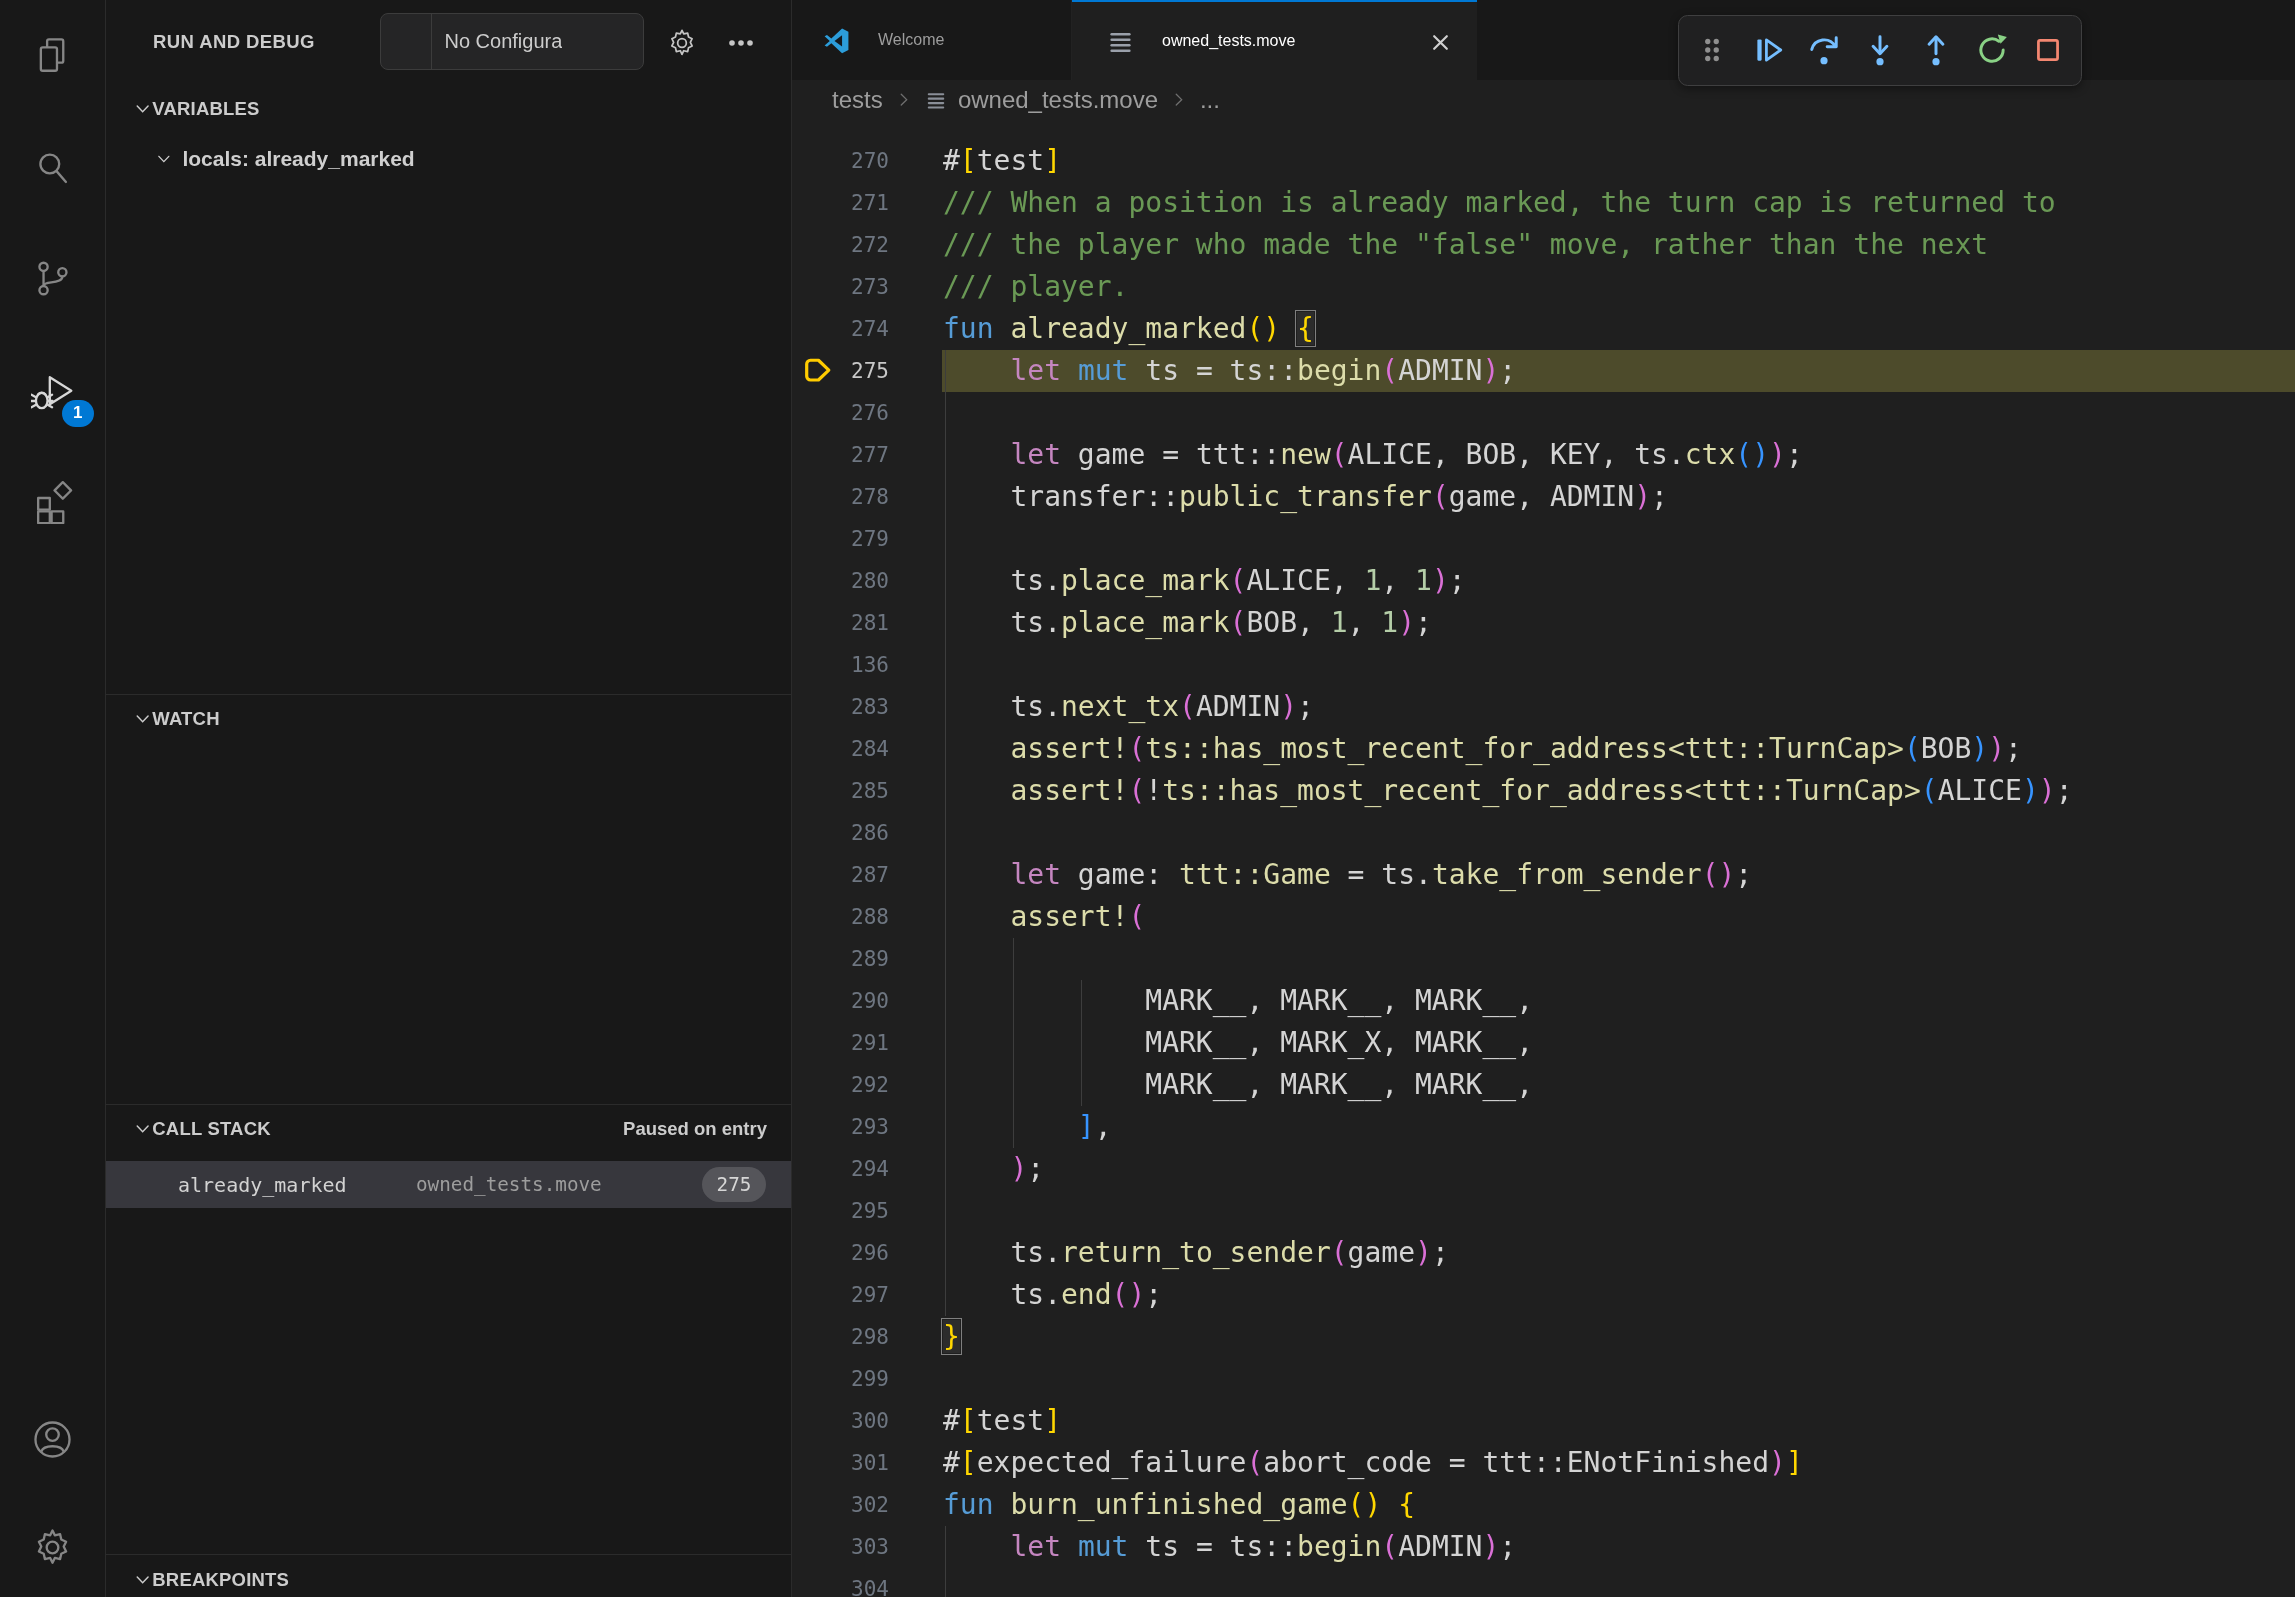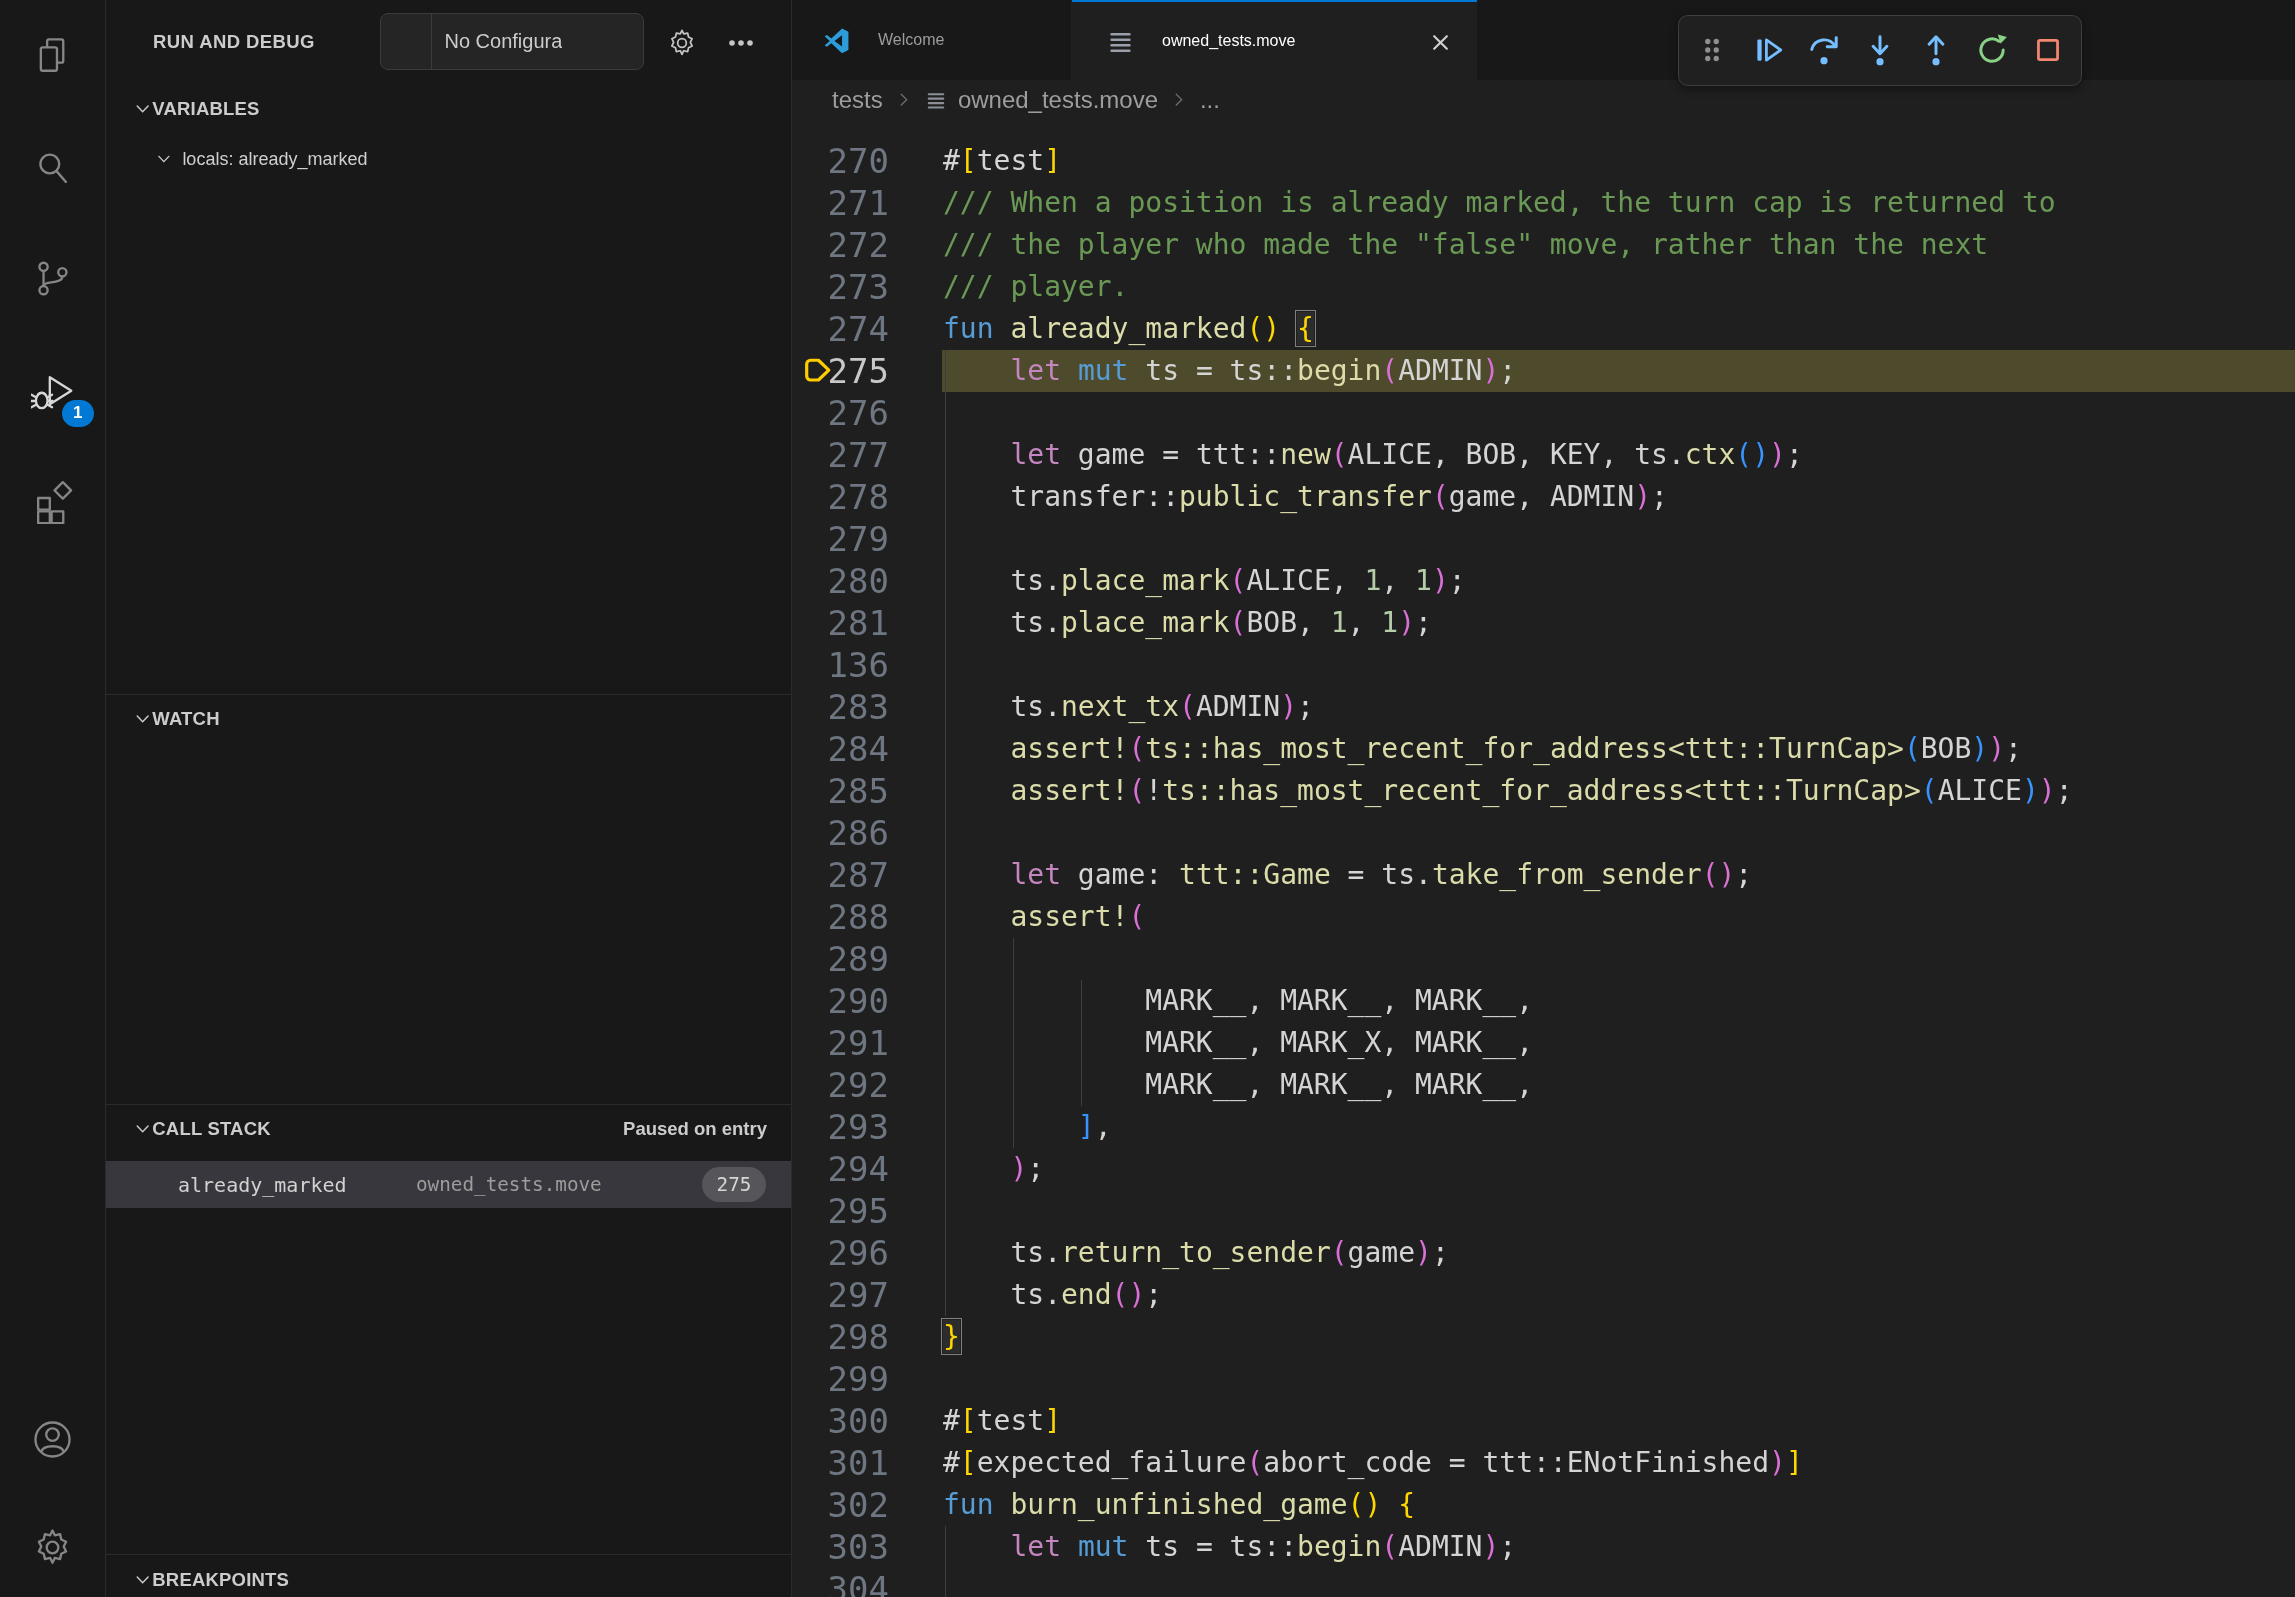--- a/index.html
+++ b/index.html
@@ -22,21 +22,21 @@
   .config-btn{position:absolute;left:274px;top:13px;width:264px;height:57px;background:#252526;border:0.8px solid #3c3c3c;border-radius:8px;display:flex;align-items:center;color:#ccc;cursor:pointer;box-sizing:border-box}
   .config-btn .play{width:32px;height:32px;margin:0 6.4px 0 11.3px;flex:none}
   .config-btn .divider{width:0.8px;align-self:stretch;background:#3c3c3c;margin-right:13px}
   .config-btn .lbl{font-size:20px;white-space:nowrap;overflow:hidden;max-width:161px}
   .config-btn .chev{width:22.5px;height:22.5px;color:#ccc;flex:none;margin-left:1.6px}
   .icon-btn{position:absolute;top:24px;width:37px;height:37px;color:#c5c5c5;display:flex;align-items:center;justify-content:center;cursor:pointer}
   .icon-btn svg{width:32px;height:32px}
   .sep{position:absolute;left:0;right:0;height:0.8px;background:#2b2b2b}
   .sec-head{position:absolute;left:0;right:0;height:42px;display:flex;align-items:center;padding-left:27px;gap:0;color:#ccc;font-size:18.5px;font-weight:700;letter-spacing:0.2px;cursor:pointer}
   .sec-head .chev{width:19.3px;height:19.3px;color:#ccc;flex:none}
-  .tree-row{position:absolute;left:0;right:0;height:42px;display:flex;align-items:center;padding-left:49px;gap:9.7px;color:#cfcfcf;font-size:18px;font-weight:400;cursor:pointer}
+  .tree-row{position:absolute;left:0;right:0;height:42px;display:flex;align-items:center;padding-left:49px;gap:9.7px;color:#cfcfcf;font-size:21px;font-weight:700;cursor:pointer}
   .tree-row .chev{width:17.7px;height:17.7px;flex:none}
   .pause-status{position:absolute;right:24px;top:0;height:42px;display:flex;align-items:center;color:#ccc;font-size:18.5px;font-weight:700}
   .cs-row{position:absolute;left:0;right:0;height:47px;background:var(--selected_row_bg,#37373D);display:flex;align-items:center;cursor:pointer;font-family:"DejaVu Sans Mono",monospace}
   .cs-fn{position:absolute;left:72px;font-size:20px;color:#d2d2d2}
   .cs-file{position:absolute;left:310px;font-size:19.3px;color:#9d9d9d}
   .cs-badge{position:absolute;right:25px;height:35px;min-width:64px;border-radius:17.7px;background:var(--badge_bg,#55555A);color:#d6d6d6;font-size:19.3px;display:flex;align-items:center;justify-content:center;padding:0 9.7px;box-sizing:border-box}
   
   .editor{position:absolute;left:792px;top:0;right:0;height:100%;background:var(--editor_bg,#1F1F1F)}
   .tabbar{position:absolute;top:0;left:0;right:0;height:80px;background:var(--panel_bg,#181818);display:flex}
   .tab{height:80px;display:flex;align-items:center;gap:28px;box-sizing:border-box;font-size:16px;color:#9d9d9d;background:var(--panel_bg,#181818);cursor:pointer;width:280px;padding-left:31px;border-right:0.8px solid #222}
@@ -49,21 +49,21 @@
   .breadcrumb .file-ic{width:22px;height:22px;color:#8a8f98}
   .bc-item{cursor:pointer;white-space:nowrap}
   
   .dbg-toolbar{position:absolute;left:1678px;top:14.5px;width:402px;height:69px;background:#202021;border:0.8px solid #3f3f40;border-radius:9.7px;display:flex;align-items:center;justify-content:space-evenly;z-index:20;box-shadow:0 2.4px 8px rgba(0,0,0,.4)}
   .dbg-btn{width:45px;height:45px;display:flex;align-items:center;justify-content:center;cursor:pointer;border-radius:6.4px}
   .dbg-btn svg{width:34px;height:34px}
   
   .code{position:absolute;top:119px;left:0;right:0;bottom:0;padding-top:21px;font-family:"DejaVu Sans Mono",monospace;font-size:28px;line-height:42px;overflow:hidden}
   .cl{position:relative;height:42px;display:flex}
   .gut{width:151px;flex:none;position:relative}
-  .gut .n{position:absolute;right:54px;top:0;line-height:42px;font-size:34px;color:var(--linenum,#6E7681)}
+  .gut .n{position:absolute;right:54px;top:0;line-height:42px;font-size:21px;color:var(--linenum,#6E7681)}
   .cl.cur .gut .n{color:var(--linenum_active,#C8C8C8)}
   .marker{position:absolute;left:9.7px;top:6.4px;width:32px;height:29px}
   .cc{position:relative;flex:1;white-space:pre}
   .hl{position:absolute;left:-0.8px;right:0;top:0;bottom:0;background:var(--current_line_bg,#4D4B2B)}
   .guide{position:absolute;top:0;bottom:0;width:0.8px;background:var(--guide,#3d3d3d)}
   .code-text{position:relative;display:inline-block}
   .tk-d{color:var(--tok_default,#D4D4D4)}
   .tk-kw{color:var(--tok_keyword,#C586C0)}
   .tk-kb{color:var(--tok_keyword2,#569CD6)}
   .tk-fn{color:var(--tok_function,#DCDCAA)}

